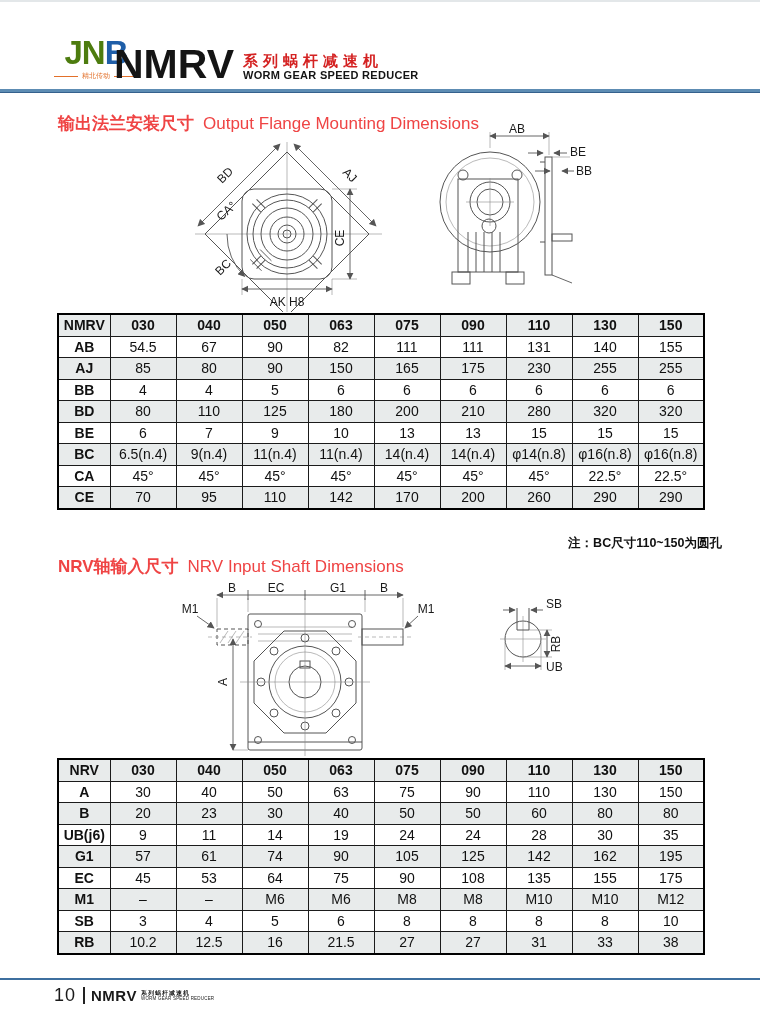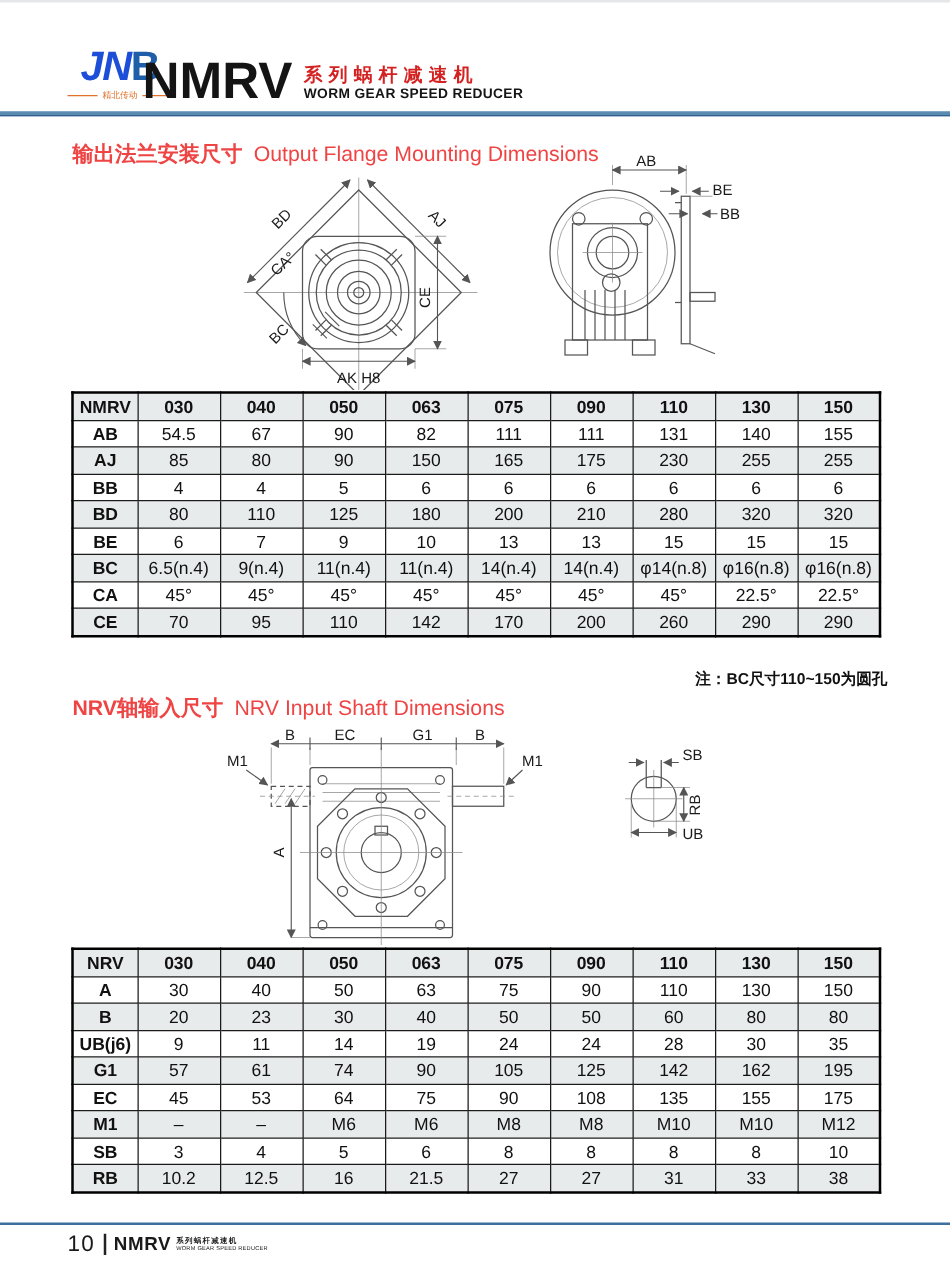--- a/index.html
+++ b/index.html
@@ -4,21 +4,21 @@
 <style>
   html,body { margin:0; padding:0; background:#fff; }
   .page {
     position:relative; width:760px; height:1017px; background:#ffffff;
     font-family:"Liberation Sans", sans-serif; overflow:hidden;
     border-top:2px solid #e3e7e9;
   }
   
   .logo { position:absolute; left:40px; top:34px; width:112px; text-align:center; }
   .logo-text { font-size:33px; font-weight:bold; letter-spacing:-1px; line-height:34px; }
-  .logo-jn { color:#1d4ed8;font-style:italic; }
+  .logo-jn { color:#4d7c0f; }
   .logo-b  { color:#1f5ea8; }
   .tagline { margin-top:1px; display:flex; align-items:center; justify-content:center; gap:4px;
              font-size:7px; color:#e2702a; }
   .tagline .dash { width:24px; height:1px; background:#e2702a; }
   .title-block { position:absolute; left:114px; top:42px; display:flex; align-items:flex-end; }
   .nmrv { font-size:41px; font-weight:bold; color:#141414; line-height:40px; letter-spacing:0; }
   .subtitle { margin-left:9px; padding-bottom:3px; }
   .subtitle .cn { color:#d42222; font-size:15px; font-weight:bold; letter-spacing:5px; line-height:16px; }
   .subtitle .en { color:#141414; font-size:11px; font-weight:bold; letter-spacing:0.3px; line-height:12px; }
   .header-rule { position:absolute; left:0; top:87px; width:760px; height:3px;
@@ -43,21 +43,21 @@
                table-layout:fixed; background:#fff; border:2px solid #000; }
   .dim-table th, .dim-table td {
     border:1px solid #1b1b1b; text-align:center; vertical-align:middle;
     font-size:14px; height:20.5px; padding:0; color:#111; }
   .dim-table td { font-weight:normal; }
   .dim-table th { font-weight:bold; }
   .dim-table thead tr, .dim-table tbody tr:nth-child(even) { background:#e8ebeb; }
   .c0 { width:52px; }
   #flange-table { top:311px; }
   #shaft-table  { top:756px; }
-  .table-note { position:absolute; right:50px; top:533px; font-size:12.5px; font-weight:bold; color:#111; }
+  .table-note { position:absolute; right:38px; top:533px; font-size:12.5px; font-weight:bold; color:#111; }
   
   .footer-rule { position:absolute; left:0; top:976px; width:760px; height:2px; background:#3d6f9f; }
   .footer { position:absolute; left:54px; top:983px; display:flex; align-items:center; color:#1a1a1a; }
   .pg { font-size:18px; letter-spacing:1px; }
   .fdiv { width:2px; height:17px; background:#222; margin:0 6px 0 7px; }
   .fbrand { font-size:15px; font-weight:bold; letter-spacing:0.5px; }
   .fsmall { display:flex; flex-direction:column; margin-left:4px; justify-content:center; }
   .fsmall .c1 { font-size:6px; font-weight:bold; line-height:6px; letter-spacing:1px; }
   .fsmall .c2 { font-size:4.5px; line-height:5px; letter-spacing:0.2px; }
 </style>

